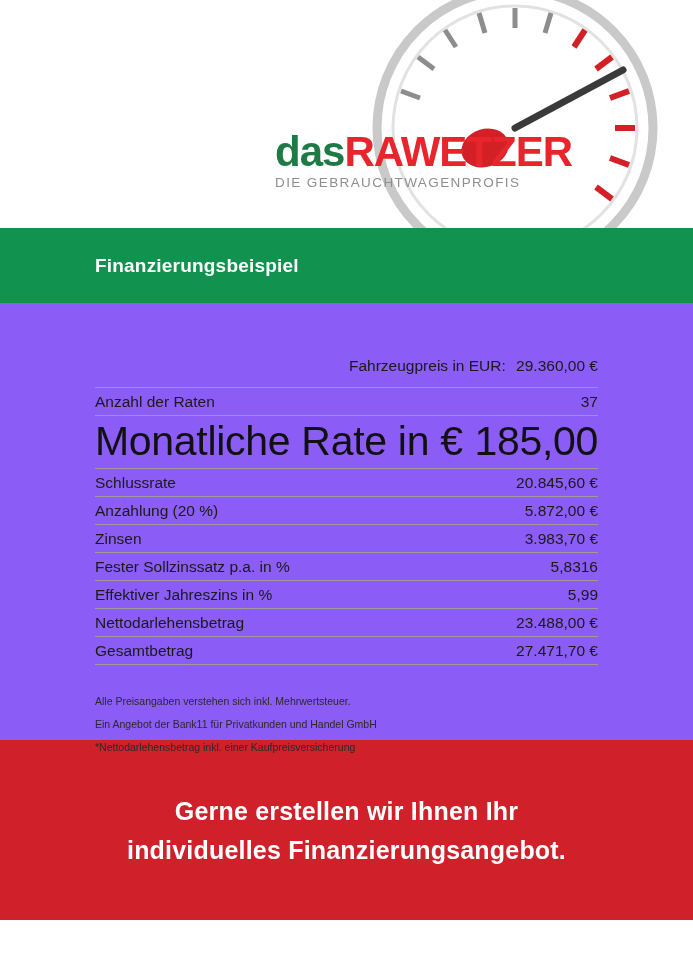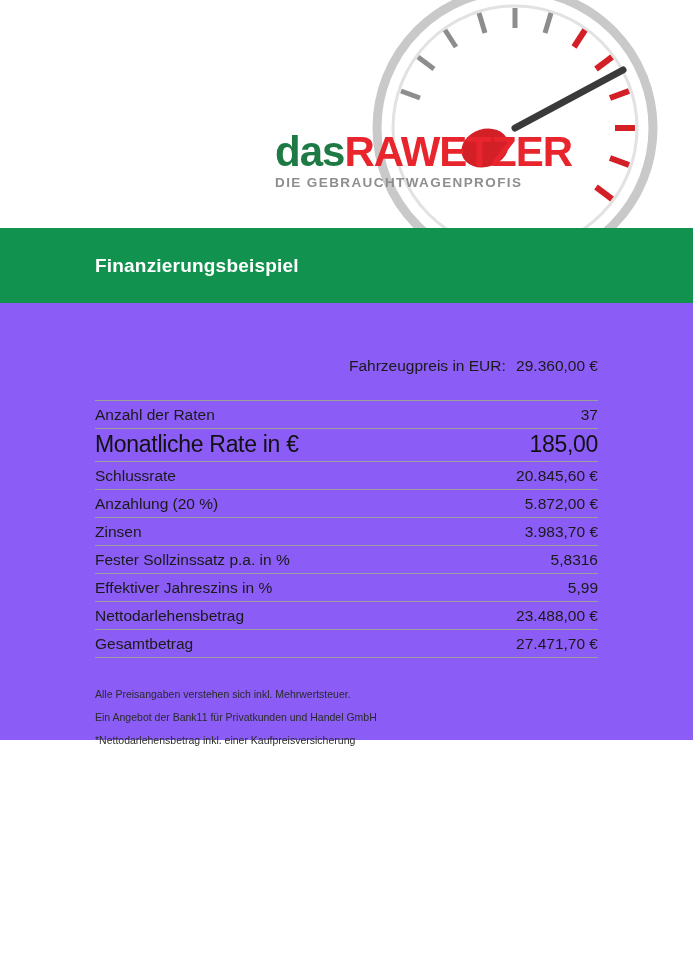--- a/index.html
+++ b/index.html
@@ -55,21 +55,21 @@
   .logo-line2 {
     font-size: 33px;
     font-weight: bold;
     letter-spacing: 1px;
     line-height: 1;
     color: #9a9a9a;
     margin-top: -4px;
   }
   .logo-line3 {
     font-size: 13.5px;
-    font-weight: bold;
+    font-weight: normal;
     letter-spacing: 1.4px;
     color: #8e8e8e;
     margin-top: 3px;
   }
 
   
   .green-band {
     background: #12924f;
     height: 75px;
     display: flex;
@@ -95,21 +95,21 @@
     text-align: right;
     padding-top: 54px;
     font-size: 15.5px;
     color: #1a1a1a;
   }
   .price-row .price-value {
     margin-left: 6px;
   }
 
   .rows {
-    margin-top: 25px;
+    margin-top: 12px;
   }
   .row {
     display: flex;
     justify-content: space-between;
     align-items: baseline;
     border-top: 1px solid #9d9d9d;
     padding: 5px 0 4px 0;
     font-size: 15.5px;
     color: #1a1a1a;
   }
@@ -118,21 +118,21 @@
   }
   .row .label { text-align: left; }
   .row .value { text-align: right; }
 
   .row.big {
     padding: 2px 0 3px 0;
     border-top: 1px solid #9d9d9d;
   }
   .row.big .label,
   .row.big .value {
-    font-size: 23px;
+    font-size: 41px;
     font-weight: normal;
     color: #111111;
     letter-spacing: -0.3px;
   }
   .row.last {
     border-bottom: 1px solid #9d9d9d;
     justify-content: space-between;
   }
 
   .notes {
@@ -261,16 +261,20 @@
     </div>
 
     <div class="notes">
       <div class="note">Alle Preisangaben verstehen sich inkl. Mehrwertsteuer.</div>
       <div class="note">Ein Angebot der Bank11 für Privatkunden und Handel GmbH</div>
       <div class="note">*Nettodarlehensbetrag inkl. einer Kaufpreisversicherung</div>
     </div>
 
   </div>
 
+  <div class="red-band">
+    <div class="l1">Gerne erstellen wir Ihnen Ihr</div>
+    <div class="l2">individuelles Finanzierungsangebot.</div>
+  </div>
 
   <div class="white-bottom"></div>
 
 </div>
 
 </body></html>

